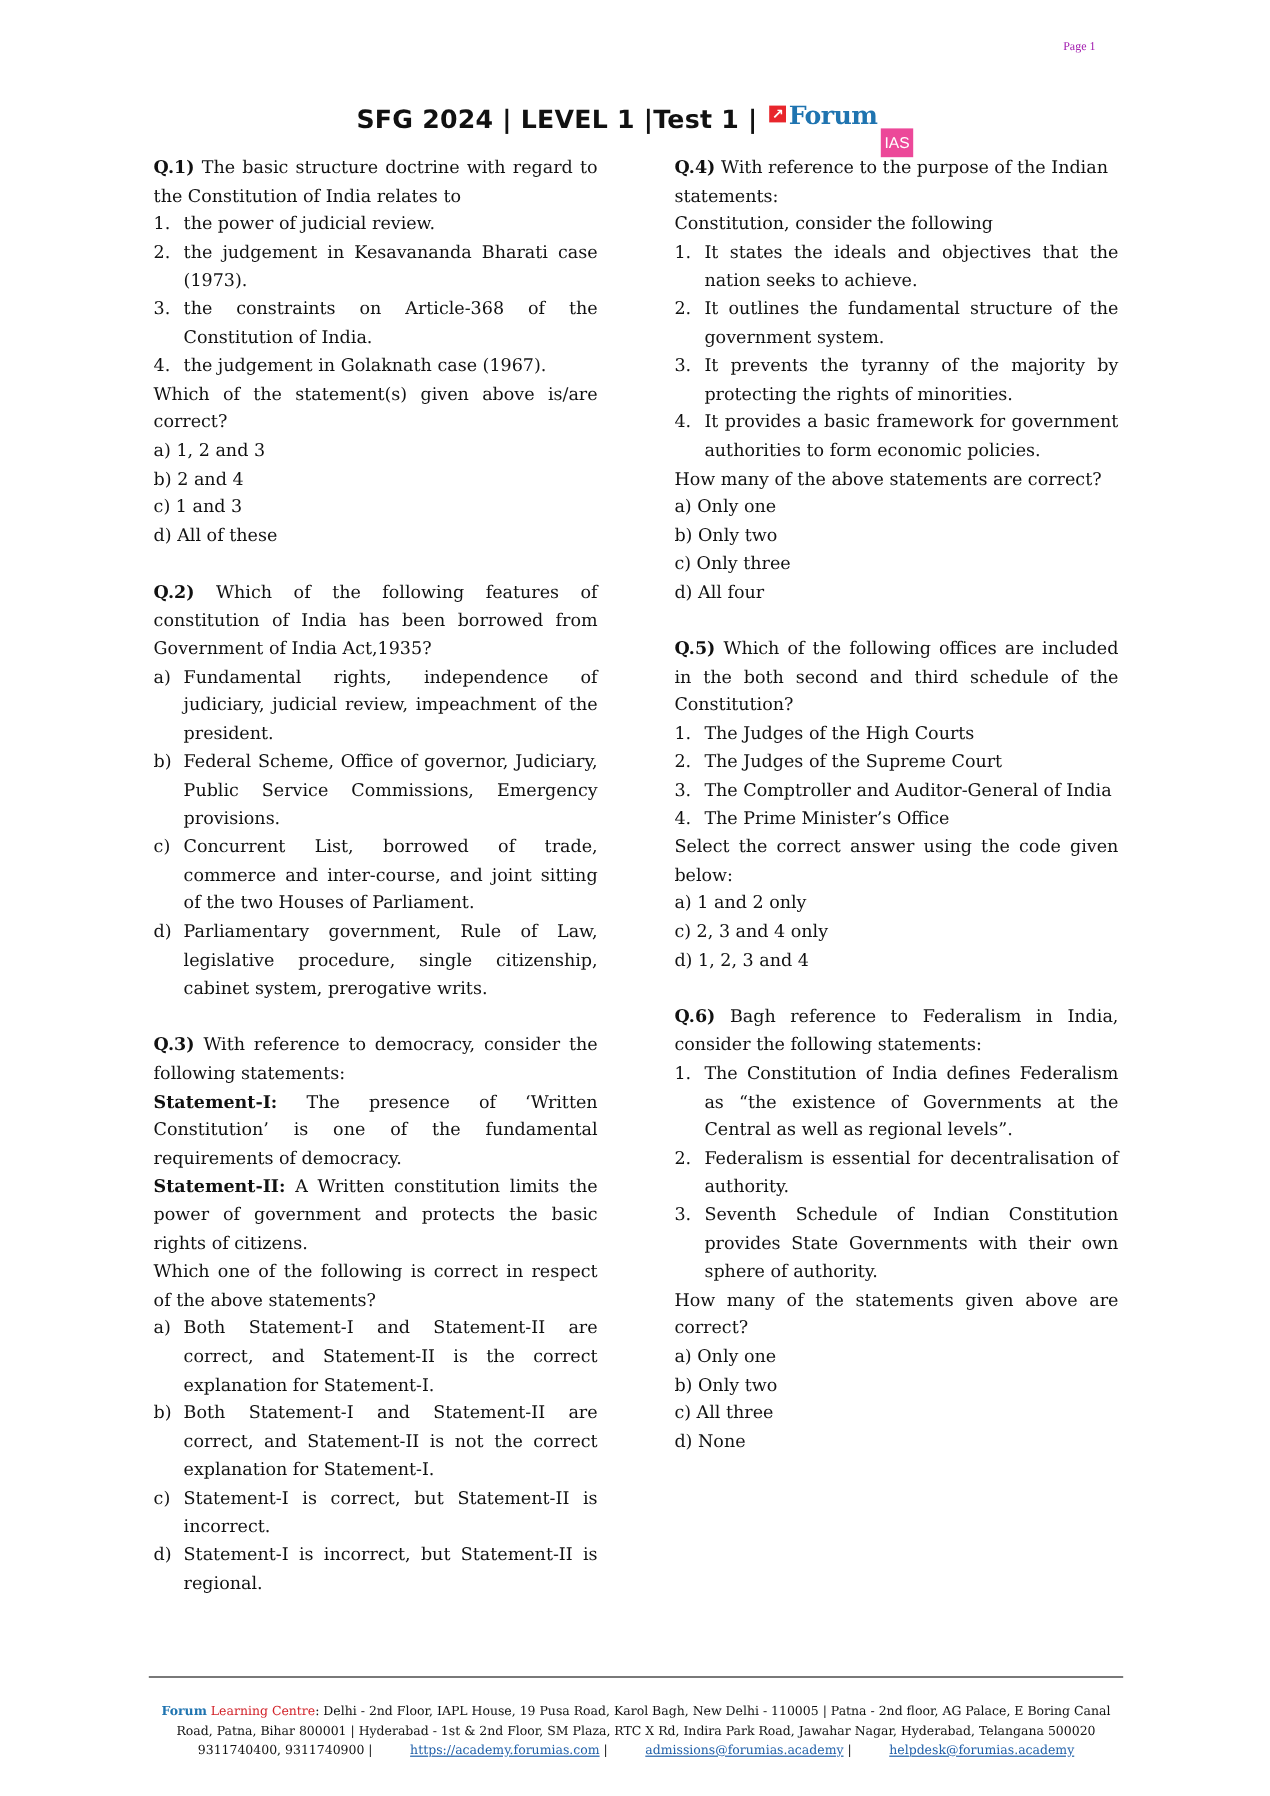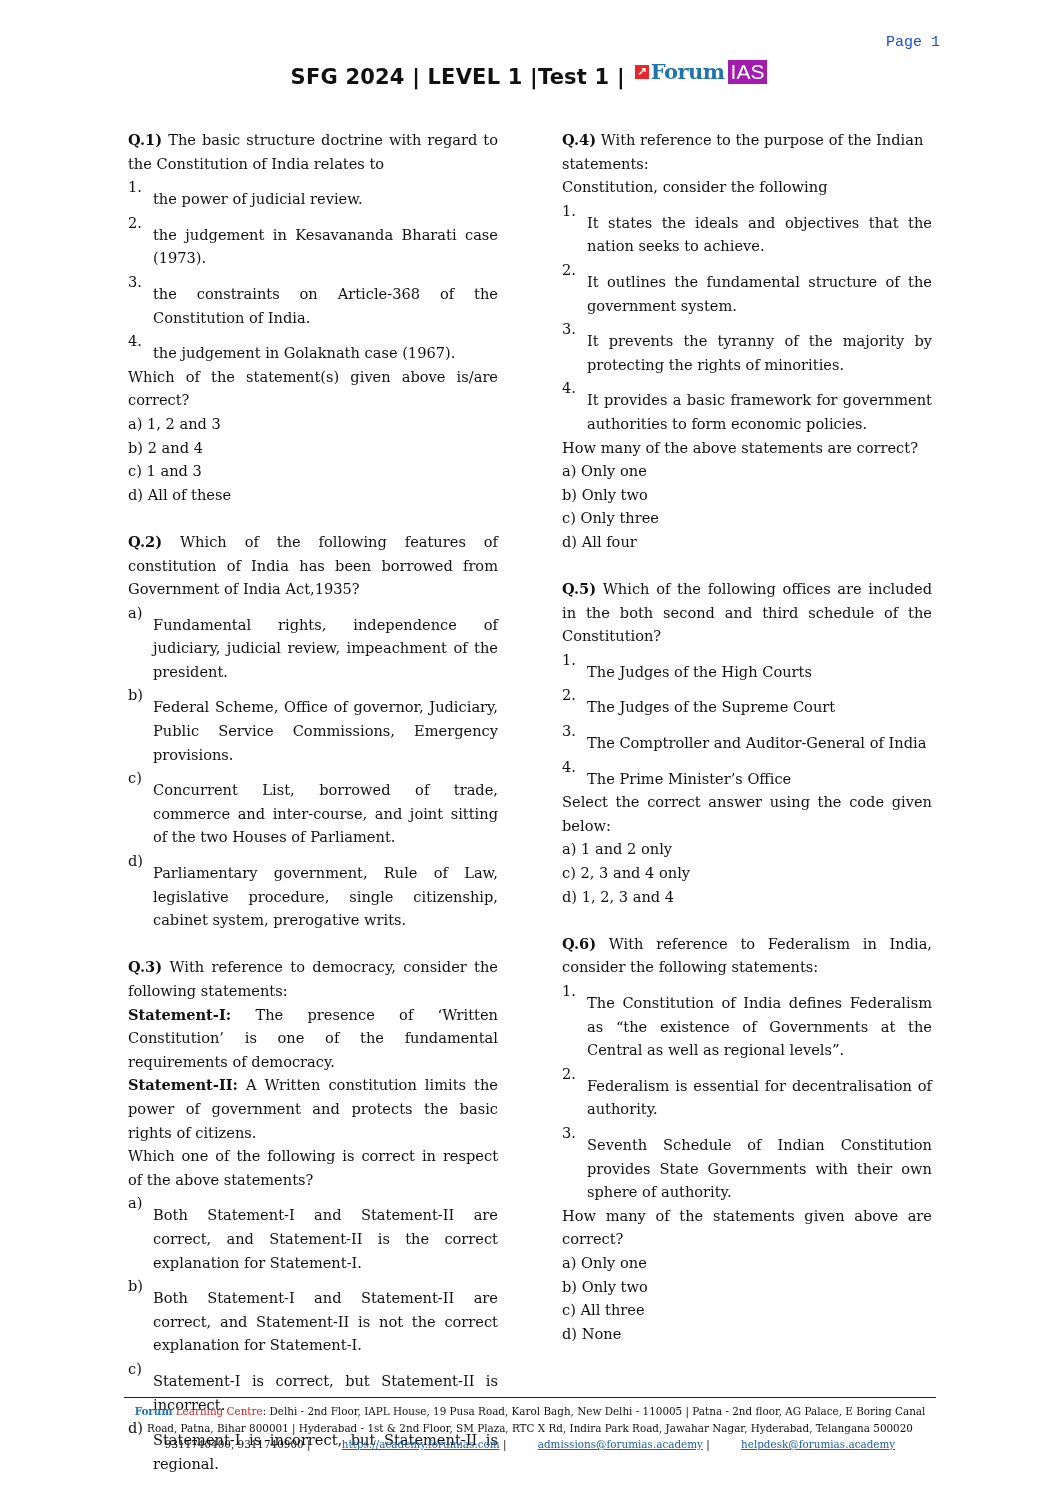--- a/index.html
+++ b/index.html
@@ -1,37 +1,37 @@
 <!DOCTYPE html>
 <html><head>
 <meta charset="utf-8">
 <style>
   html, body { margin:0; padding:0; background:#ffffff; }
   body { width:1058px; height:1497px; position:relative; overflow:hidden; color:#111; }
-  .page-num { position:absolute; top:34px; left:886px; font-family:Liberation Mono, monospace; font-size:15px; color:#1d4ed8; }
+  .page-num { position:absolute; top:34px; left:886px; font-family:Liberation Serif, serif; font-size:10px; color:#a21caf; }
   .header { position:absolute; top:64px; left:0; width:1058px; text-align:center; white-space:nowrap; }
   .header-title { font-family:"DejaVu Sans", sans-serif; font-weight:bold; font-size:21px; color:#111; vertical-align:middle; letter-spacing:0.2px; }
   .logo { display:inline-flex; align-items:center; vertical-align:middle; margin-left:6px; position:relative; top:-5px; }
   .logo-arrow { width:14px; height:14px; background:#e8262c; color:#fff; font-size:12px; line-height:14px; text-align:center; font-family:"DejaVu Sans", sans-serif; font-weight:bold; margin-right:2px; }
   .logo-forum { font-family:"DejaVu Serif", serif; font-weight:bold; font-size:21px; color:#1f74b0; letter-spacing:-0.5px; }
-  .logo-ias { font-family:"Liberation Sans", sans-serif; font-size:21px; color:#fff; background:#a21caf; padding:0 3px; margin-left:3px; line-height:24px; }
+  .logo-ias { font-family:"Liberation Sans", sans-serif; font-size:13px; color:#fff; background:#ec4899; padding:0 3px; margin-left:3px; line-height:24px;margin-top:48px; }
 
   .col { position:absolute; top:128px; width:370px; font-family:"DejaVu Serif", serif; font-size:14.6px; line-height:23.6px; color:#111; }
   .col-left { left:128px; }
   .col-right { left:562px; }
   .q { margin-bottom:23.6px; }
   .justify { text-align:justify; }
   .qnum { font-weight:bold; }
   .item { display:flex; text-align:justify; }
   .item .mk { flex:0 0 25px; }
-  .item .tx { flex:1; text-align:justify;margin-top:12px; }
+  .item .tx { flex:1; text-align:justify; }
   .opt { display:block; }
   .stmt-label { font-weight:bold;margin-top:23px; }
 
-  .footer { position:absolute; top:1397px; left:124px; width:812px; border-top:1.2px solid #222; padding-top:5px; font-family:"DejaVu Serif", serif; font-size:10.4px; line-height:16.5px; text-align:center; color:#111; }
+  .footer { position:absolute; top:1397px; left:124px; width:812px; border-top:1.2px solid #222; padding-top:20px; font-family:"DejaVu Serif", serif; font-size:10.4px; line-height:16.5px; text-align:center; color:#111; }
   .footer .brand-forum { color:#1f74b0; font-weight:bold; }
   .footer .brand-lc { color:#d2232a; }
   .footer a { color:#1f5fa8; text-decoration:underline;margin-left:28px; }
 </style>
 </head>
 <body>
 
 <div class="page-num">Page 1</div>
 
 <div class="header">
@@ -161,21 +161,21 @@
         <span class="mk">4.</span>
         <span class="tx">The Prime Minister’s Office</span>
       </div>
     <div class="justify">Select the correct answer using the code given below:</div>
     <span class="opt">a) 1 and 2 only</span>
     <span class="opt">c) 2, 3 and 4 only</span>
     <span class="opt">d) 1, 2, 3 and 4</span>
   </div>
 
   <div class="q">
-    <div class="justify"><span class="qnum">Q.6)</span><span> With reference to Federalism in India, consider the following statements:</span></div>
+    <div class="justify"><span class="qnum">Q.6)</span><span> Bagh reference to Federalism in India, consider the following statements:</span></div>
     <div class="item">
         <span class="mk">1.</span>
         <span class="tx">The Constitution of India defines Federalism as “the existence of Governments at the Central as well as regional levels”.</span>
       </div>
     <div class="item">
         <span class="mk">2.</span>
         <span class="tx">Federalism is essential for decentralisation of authority.</span>
       </div>
     <div class="item">
         <span class="mk">3.</span>

